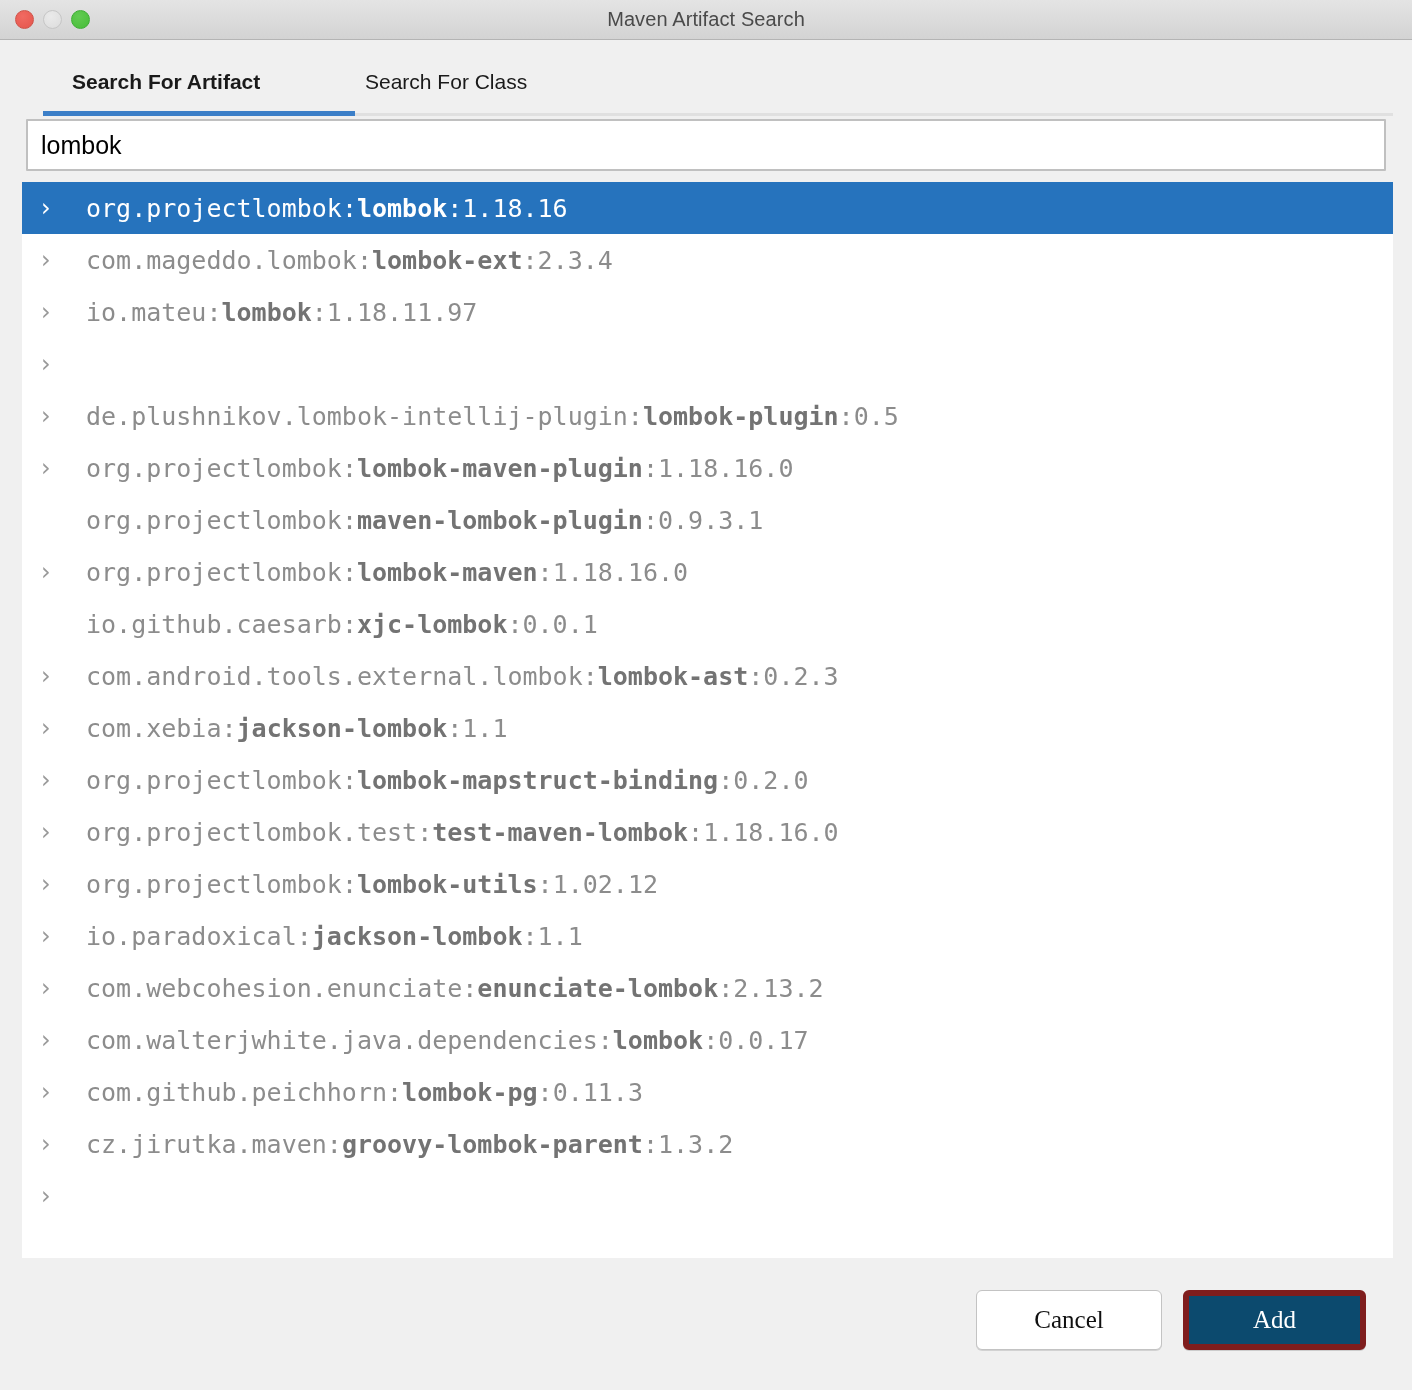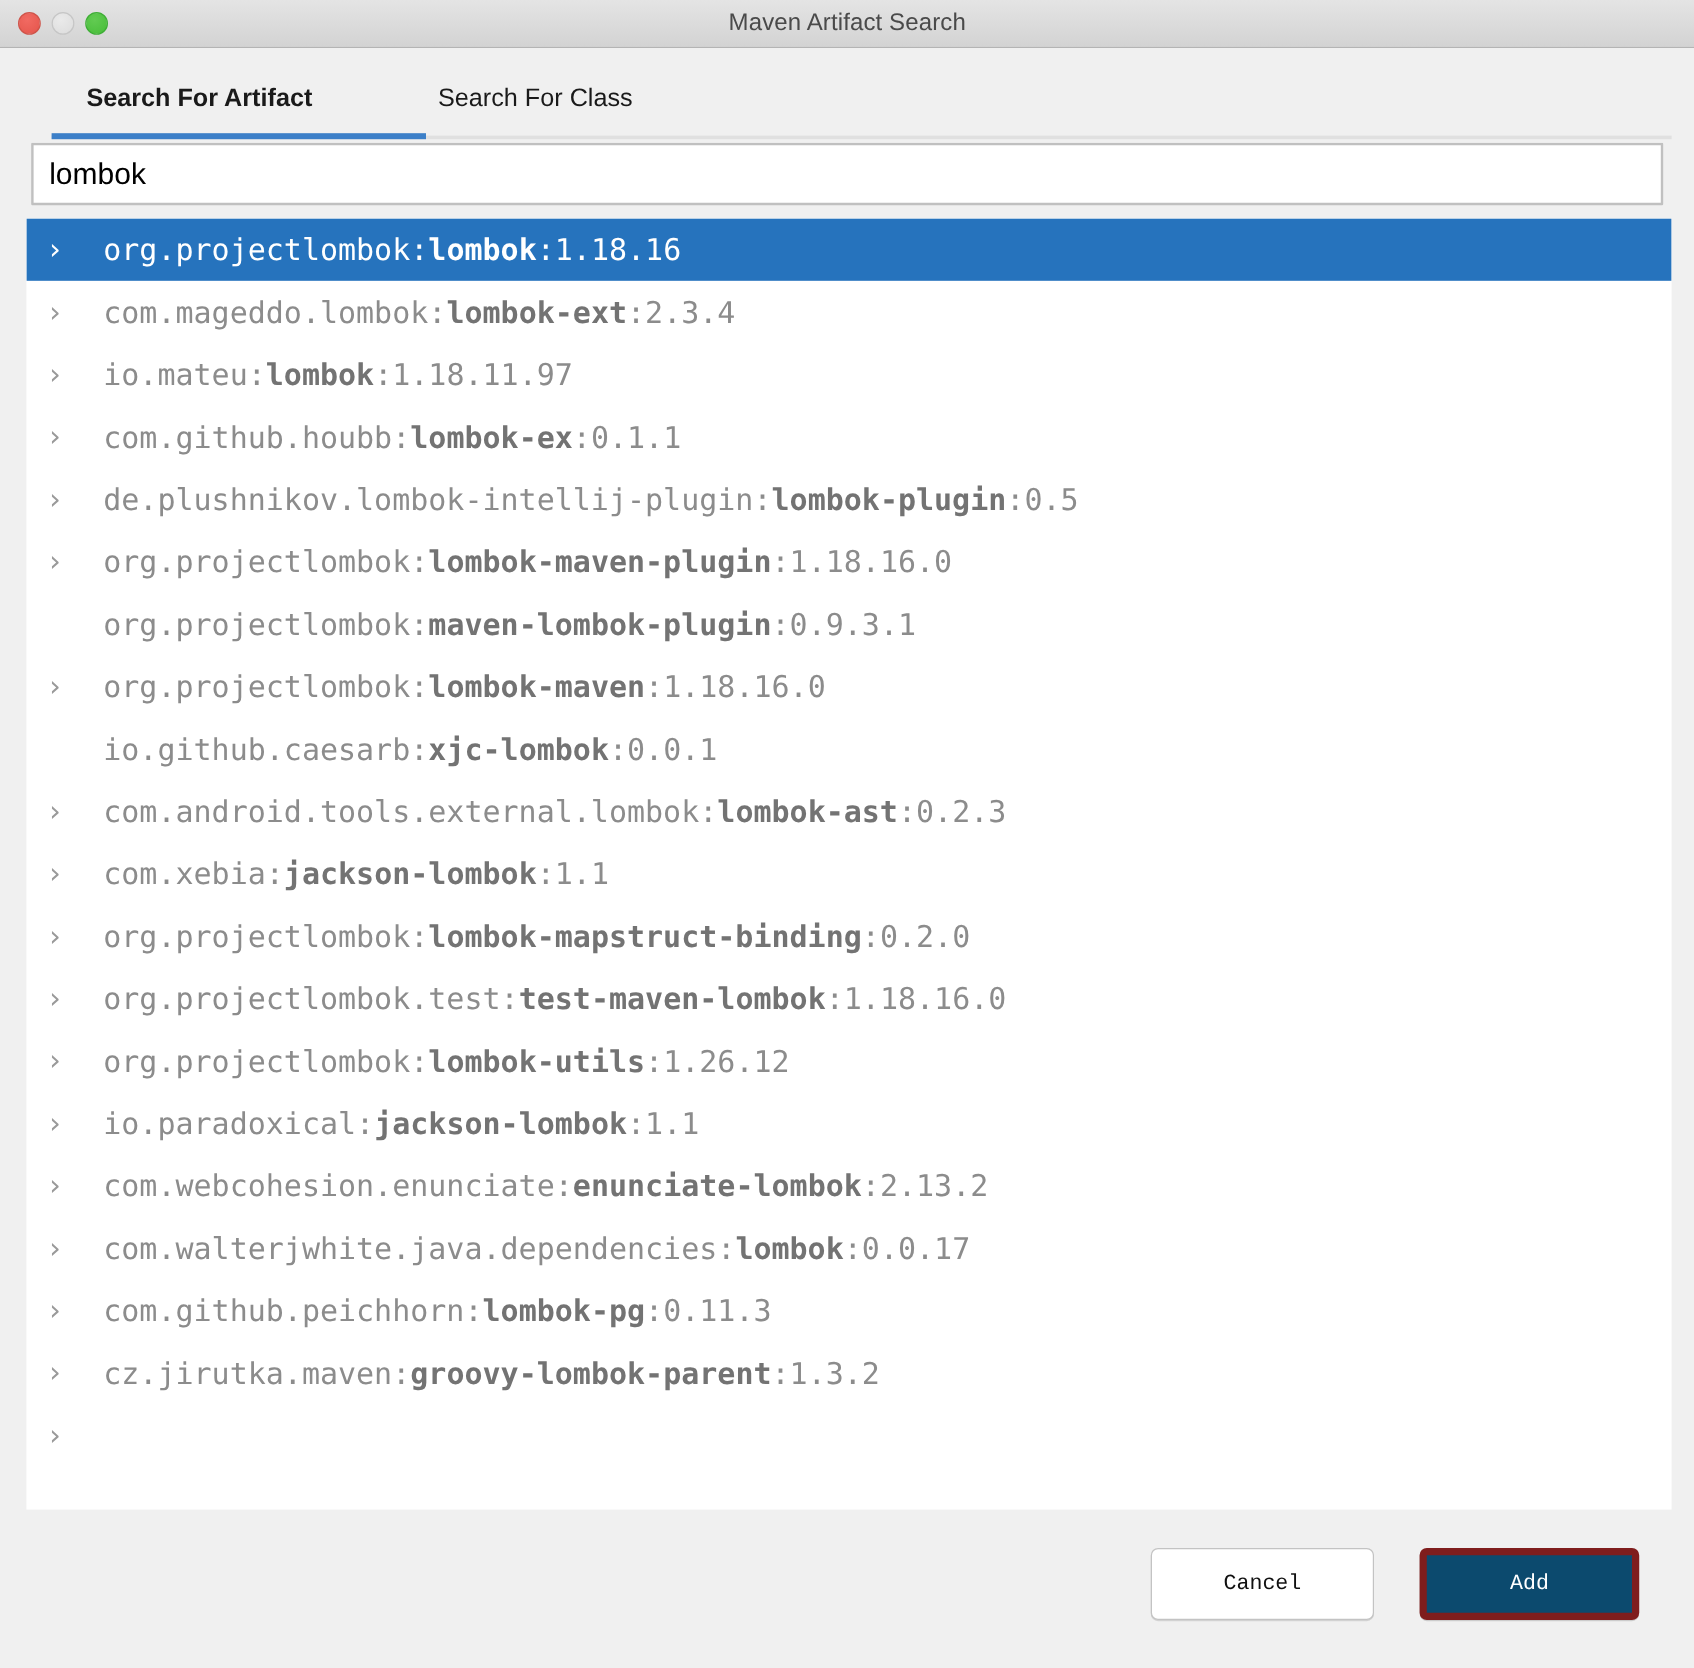--- a/index.html
+++ b/index.html
@@ -183,30 +183,29 @@
   }
   #footer-buttons {
     position: absolute;
     right: 46px;
     top: 32px;
     display: flex;
     gap: 21px;
     align-items: center;
   }
   .btn {
-    font-family: Liberation Mono, monospace;
-    font-size: 18px;
+    font-family: Liberation Serif, serif;
+    font-size: 25px;
     border-radius: 6px;
     box-sizing: border-box;
     cursor: default;
     display: flex;
     align-items: center;
     justify-content: center;
     user-select: none;
-    margin-left: 17px;
   }
   #btn-cancel {
     width: 186px;
     height: 60px;
     background: #ffffff;
     border: 1px solid #c3c3c3;
     color: #101010;
     box-shadow: 0 1px 0 rgba(0,0,0,0.12);
   }
   #btn-add {
@@ -251,21 +250,20 @@
       <div class="row">
         <span class="chev">›</span>
         <span class="coord"><span class="grp">com.mageddo.lombok</span><span class="sep">:</span><span class="art">lombok-ext</span><span class="sep">:</span><span class="ver">2.3.4</span></span>
       </div>
       <div class="row">
         <span class="chev">›</span>
         <span class="coord"><span class="grp">io.mateu</span><span class="sep">:</span><span class="art">lombok</span><span class="sep">:</span><span class="ver">1.18.11.97</span></span>
       </div>
       <div class="row">
         <span class="chev">›</span>
-        <span class="coord"><span class="grp">com.github.houbb</span><span class="sep">:</span><span class="art">lombok-ex</span><span class="sep">:</span><span class="ver">0.1.1</span></span>
       </div>
       <div class="row">
         <span class="chev">›</span>
         <span class="coord"><span class="grp">de.plushnikov.lombok-intellij-plugin</span><span class="sep">:</span><span class="art">lombok-plugin</span><span class="sep">:</span><span class="ver">0.5</span></span>
       </div>
       <div class="row">
         <span class="chev">›</span>
         <span class="coord"><span class="grp">org.projectlombok</span><span class="sep">:</span><span class="art">lombok-maven-plugin</span><span class="sep">:</span><span class="ver">1.18.16.0</span></span>
       </div>
       <div class="row">
@@ -291,21 +289,21 @@
       <div class="row">
         <span class="chev">›</span>
         <span class="coord"><span class="grp">org.projectlombok</span><span class="sep">:</span><span class="art">lombok-mapstruct-binding</span><span class="sep">:</span><span class="ver">0.2.0</span></span>
       </div>
       <div class="row">
         <span class="chev">›</span>
         <span class="coord"><span class="grp">org.projectlombok.test</span><span class="sep">:</span><span class="art">test-maven-lombok</span><span class="sep">:</span><span class="ver">1.18.16.0</span></span>
       </div>
       <div class="row">
         <span class="chev">›</span>
-        <span class="coord"><span class="grp">org.projectlombok</span><span class="sep">:</span><span class="art">lombok-utils</span><span class="sep">:</span><span class="ver">1.26.12</span></span>
+        <span class="coord"><span class="grp">org.projectlombok</span><span class="sep">:</span><span class="art">lombok-utils</span><span class="sep">:</span><span class="ver">1.02.12</span></span>
       </div>
       <div class="row">
         <span class="chev">›</span>
         <span class="coord"><span class="grp">io.paradoxical</span><span class="sep">:</span><span class="art">jackson-lombok</span><span class="sep">:</span><span class="ver">1.1</span></span>
       </div>
       <div class="row">
         <span class="chev">›</span>
         <span class="coord"><span class="grp">com.webcohesion.enunciate</span><span class="sep">:</span><span class="art">enunciate-lombok</span><span class="sep">:</span><span class="ver">2.13.2</span></span>
       </div>
       <div class="row">

